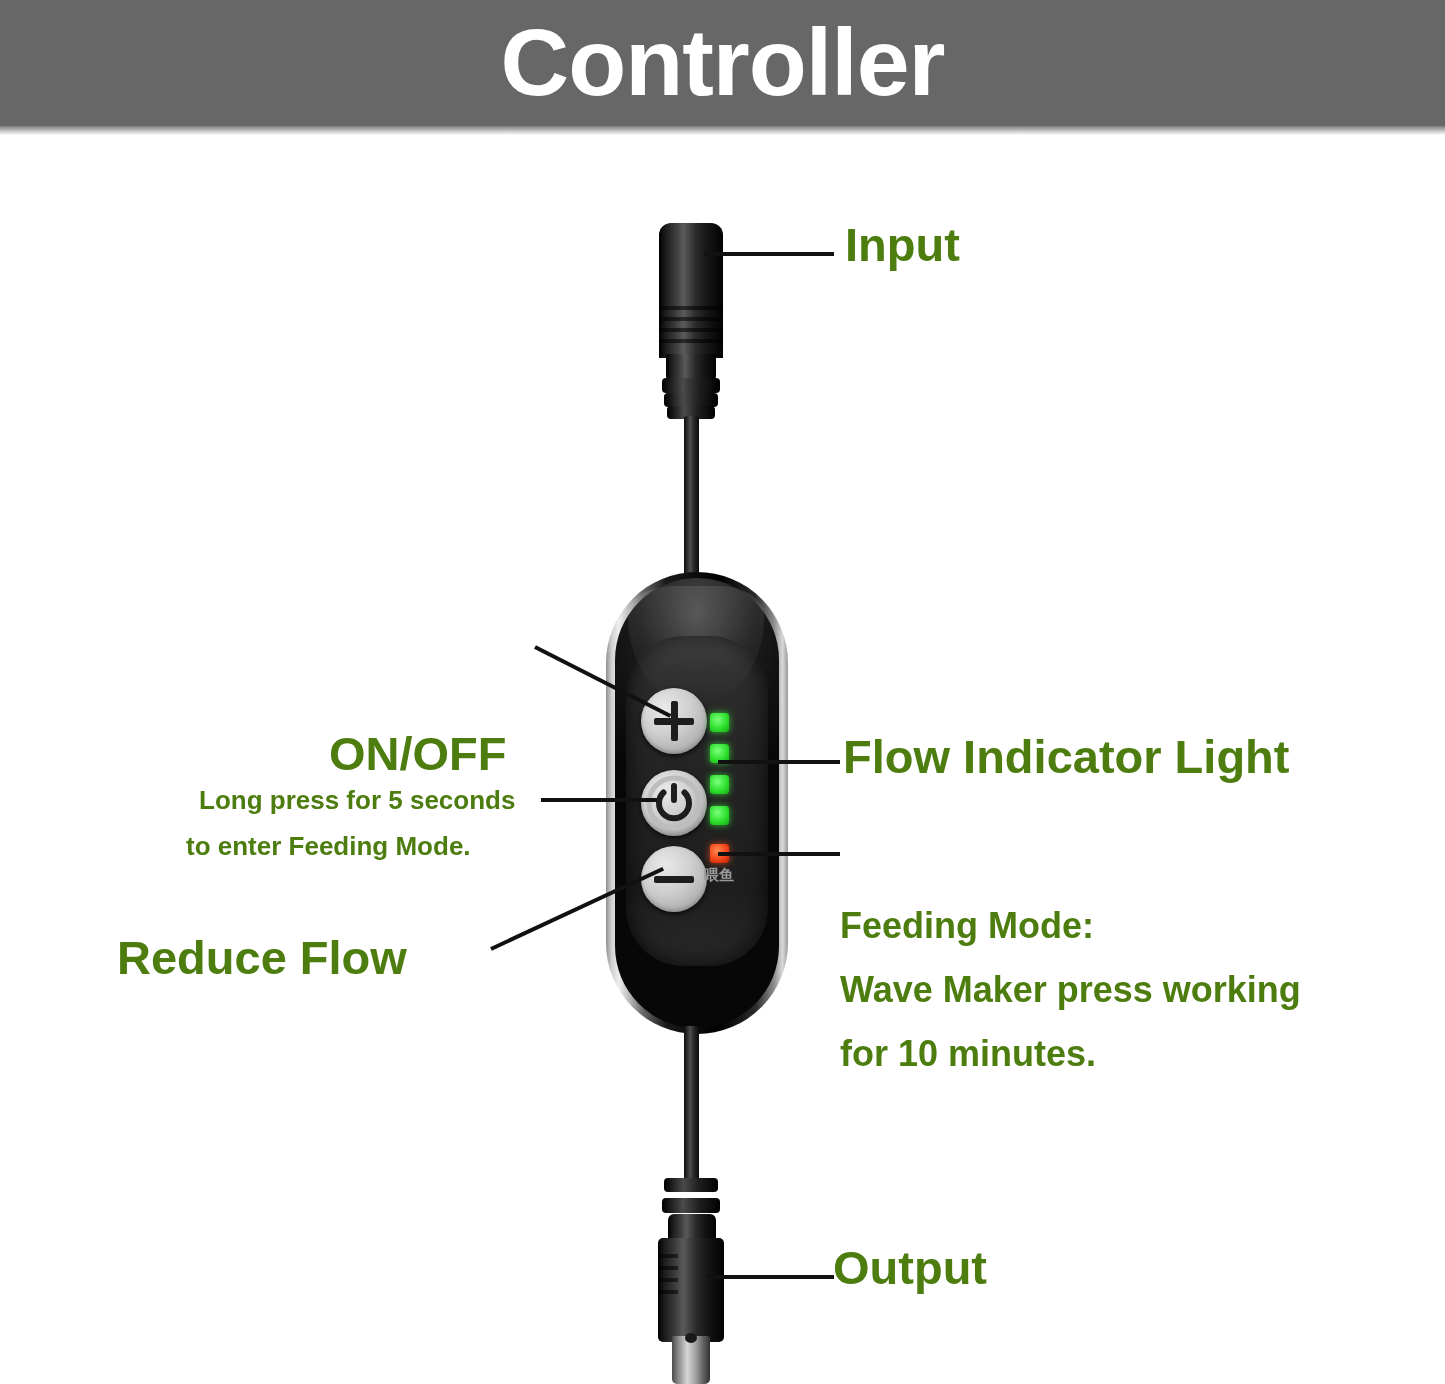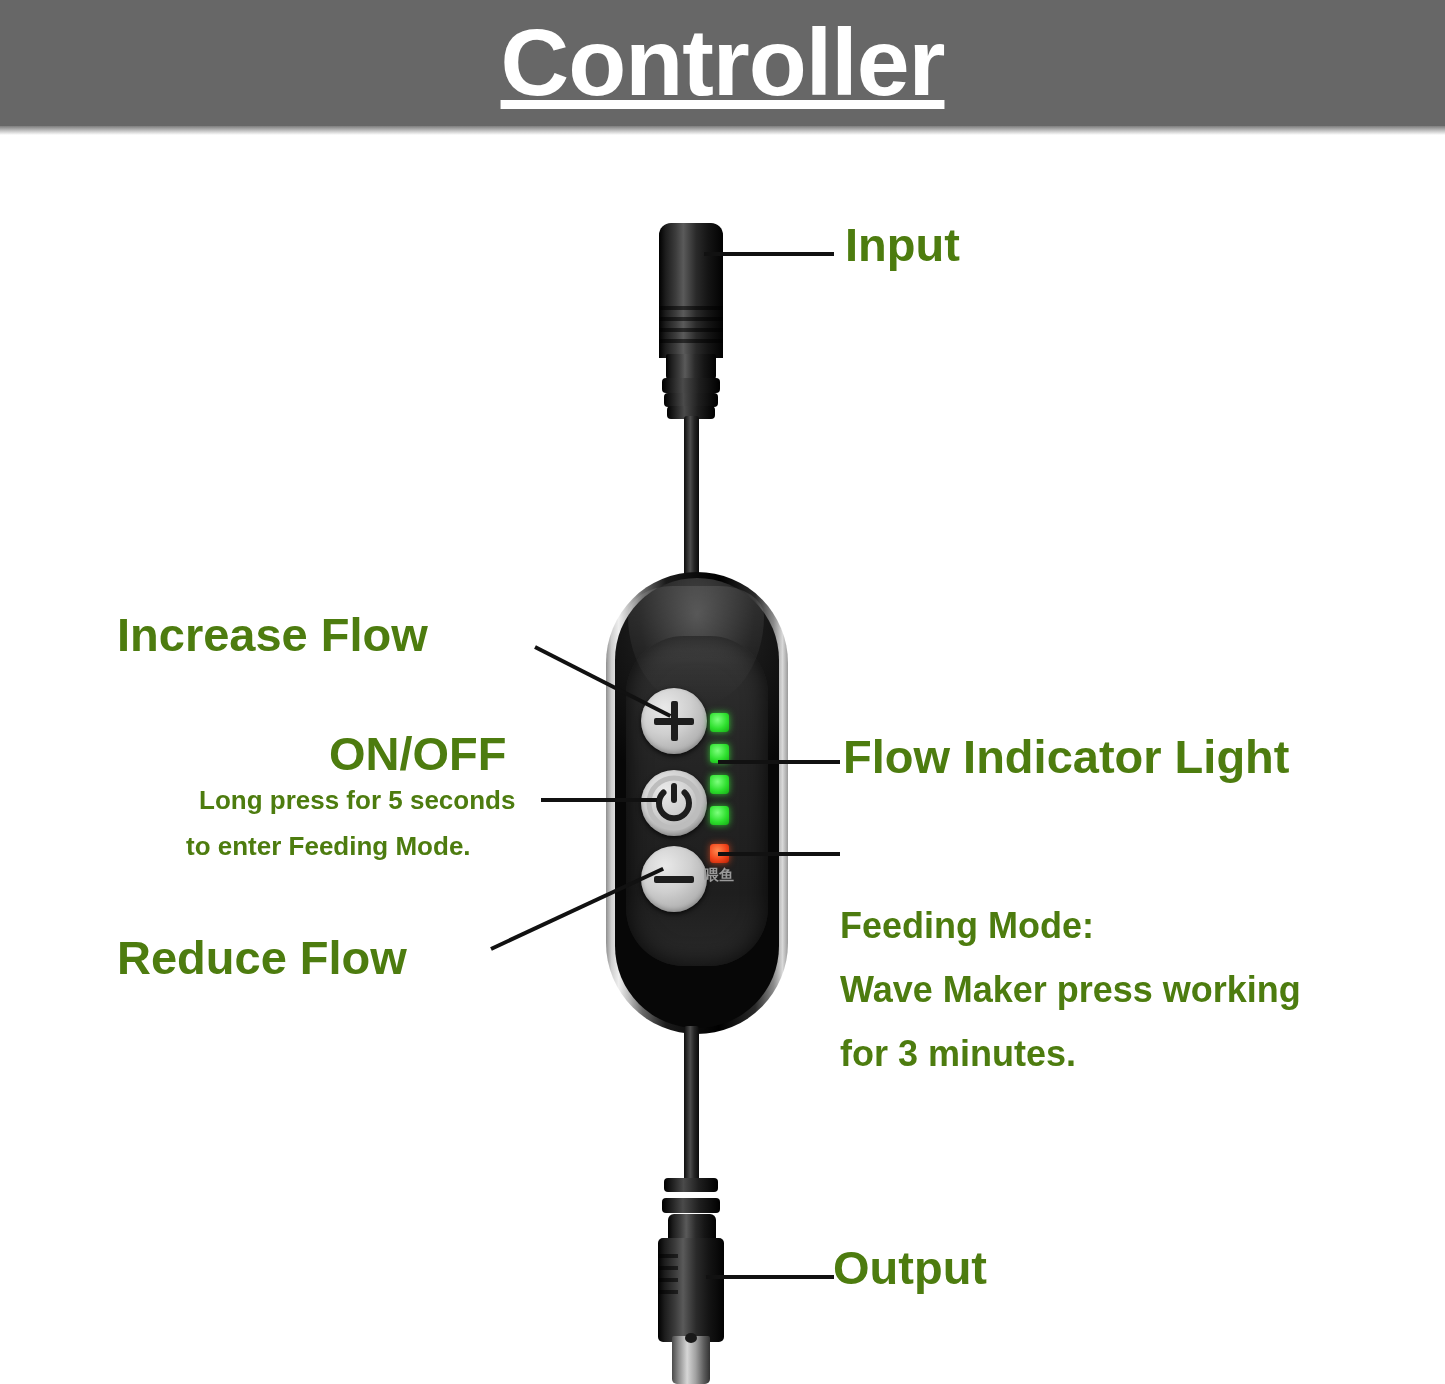--- a/index.html
+++ b/index.html
@@ -40,21 +40,20 @@
     left: 0;
     top: 6px;
     width: 1445px;
     text-align: center;
     color: #ffffff;
     font-size: 95px;
     font-weight: bold;
     letter-spacing: -1px;
     line-height: 112px;
     white-space: nowrap;
-    text-decoration: underline;
   }
 
   
   .lbl {
     position: absolute;
     color: #4d7c0f;
     font-weight: bold;
     white-space: nowrap;
     line-height: 1.12;
   }
@@ -273,33 +272,32 @@
 
     <div class="pin" style="left:672px; top:1336px; width:38px; height:48px;">
       <div class="pin-hole" style="left:13px; top:-3px; width:12px; height:10px;"></div>
     </div>
   </div>
 
   <div class="leader" style="left:706px; top:1275px; width:128px;"></div>
 
   <div class="lbl lbl-xl" style="left:833px; top:1242px;">Output</div>
 
-  <div class="lbl lbl-xl" style="left:117px; top:609px;">Increase Flow</div>
   <div class="leader-d" style="left:535px; top:645px; width:152px; transform:rotate(27deg);"></div>
 
   <div class="lbl lbl-xl" style="left:329px; top:728px;">ON/OFF</div>
   <div class="lbl lbl-sm" style="left:199px; top:786px;">Long press for 5 seconds</div>
   <div class="lbl lbl-sm" style="left:186px; top:832px;">to enter Feeding Mode.</div>
   <div class="leader" style="left:541px; top:798px; width:116px;"></div>
 
   <div class="lbl lbl-xl" style="left:117px; top:932px;">Reduce Flow</div>
   <div class="leader-d" style="left:491px; top:947px; width:190px; transform:rotate(-25deg);"></div>
 
   <div class="leader" style="left:718px; top:760px; width:122px;"></div>
   <div class="lbl lbl-xl" style="left:843px; top:731px;">Flow Indicator Light</div>
 
   <div class="leader" style="left:718px; top:852px; width:122px;"></div>
 
   <div class="lbl lbl-lg" style="left:840px; top:906px;">Feeding Mode:</div>
   <div class="lbl lbl-lg" style="left:840px; top:970px;">Wave Maker press working</div>
-  <div class="lbl lbl-lg" style="left:840px; top:1034px;">for 3 minutes.</div>
+  <div class="lbl lbl-lg" style="left:840px; top:1034px;">for 10 minutes.</div>
 
 </div>
 
 </body></html>

